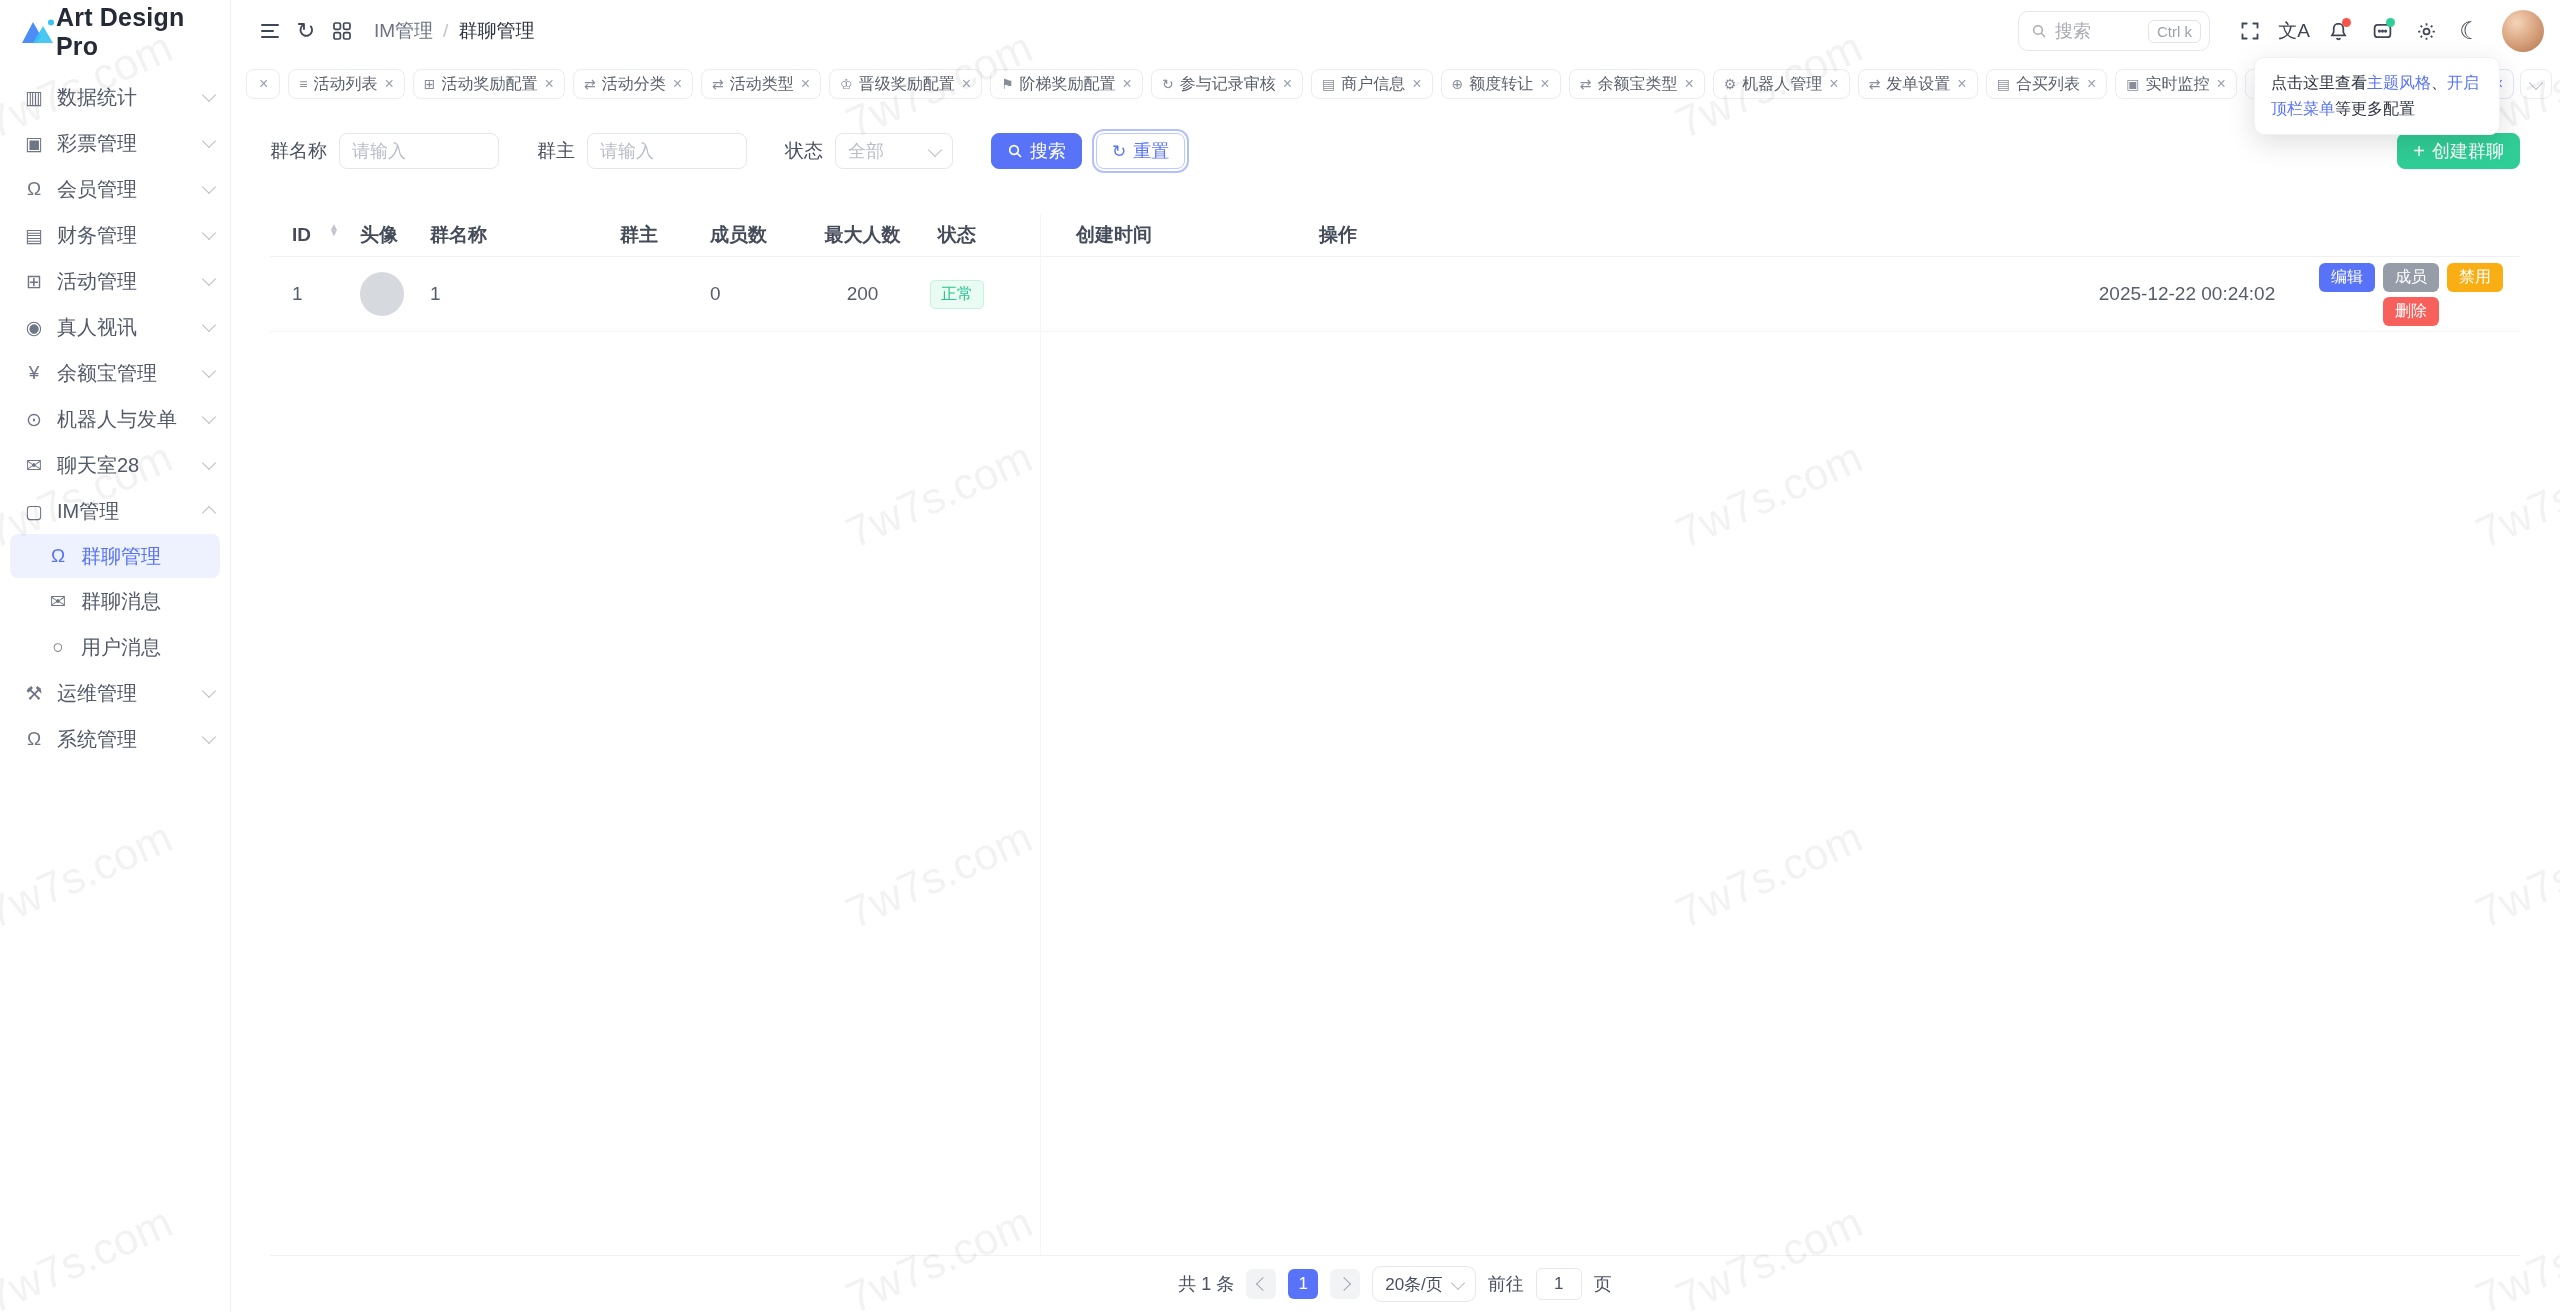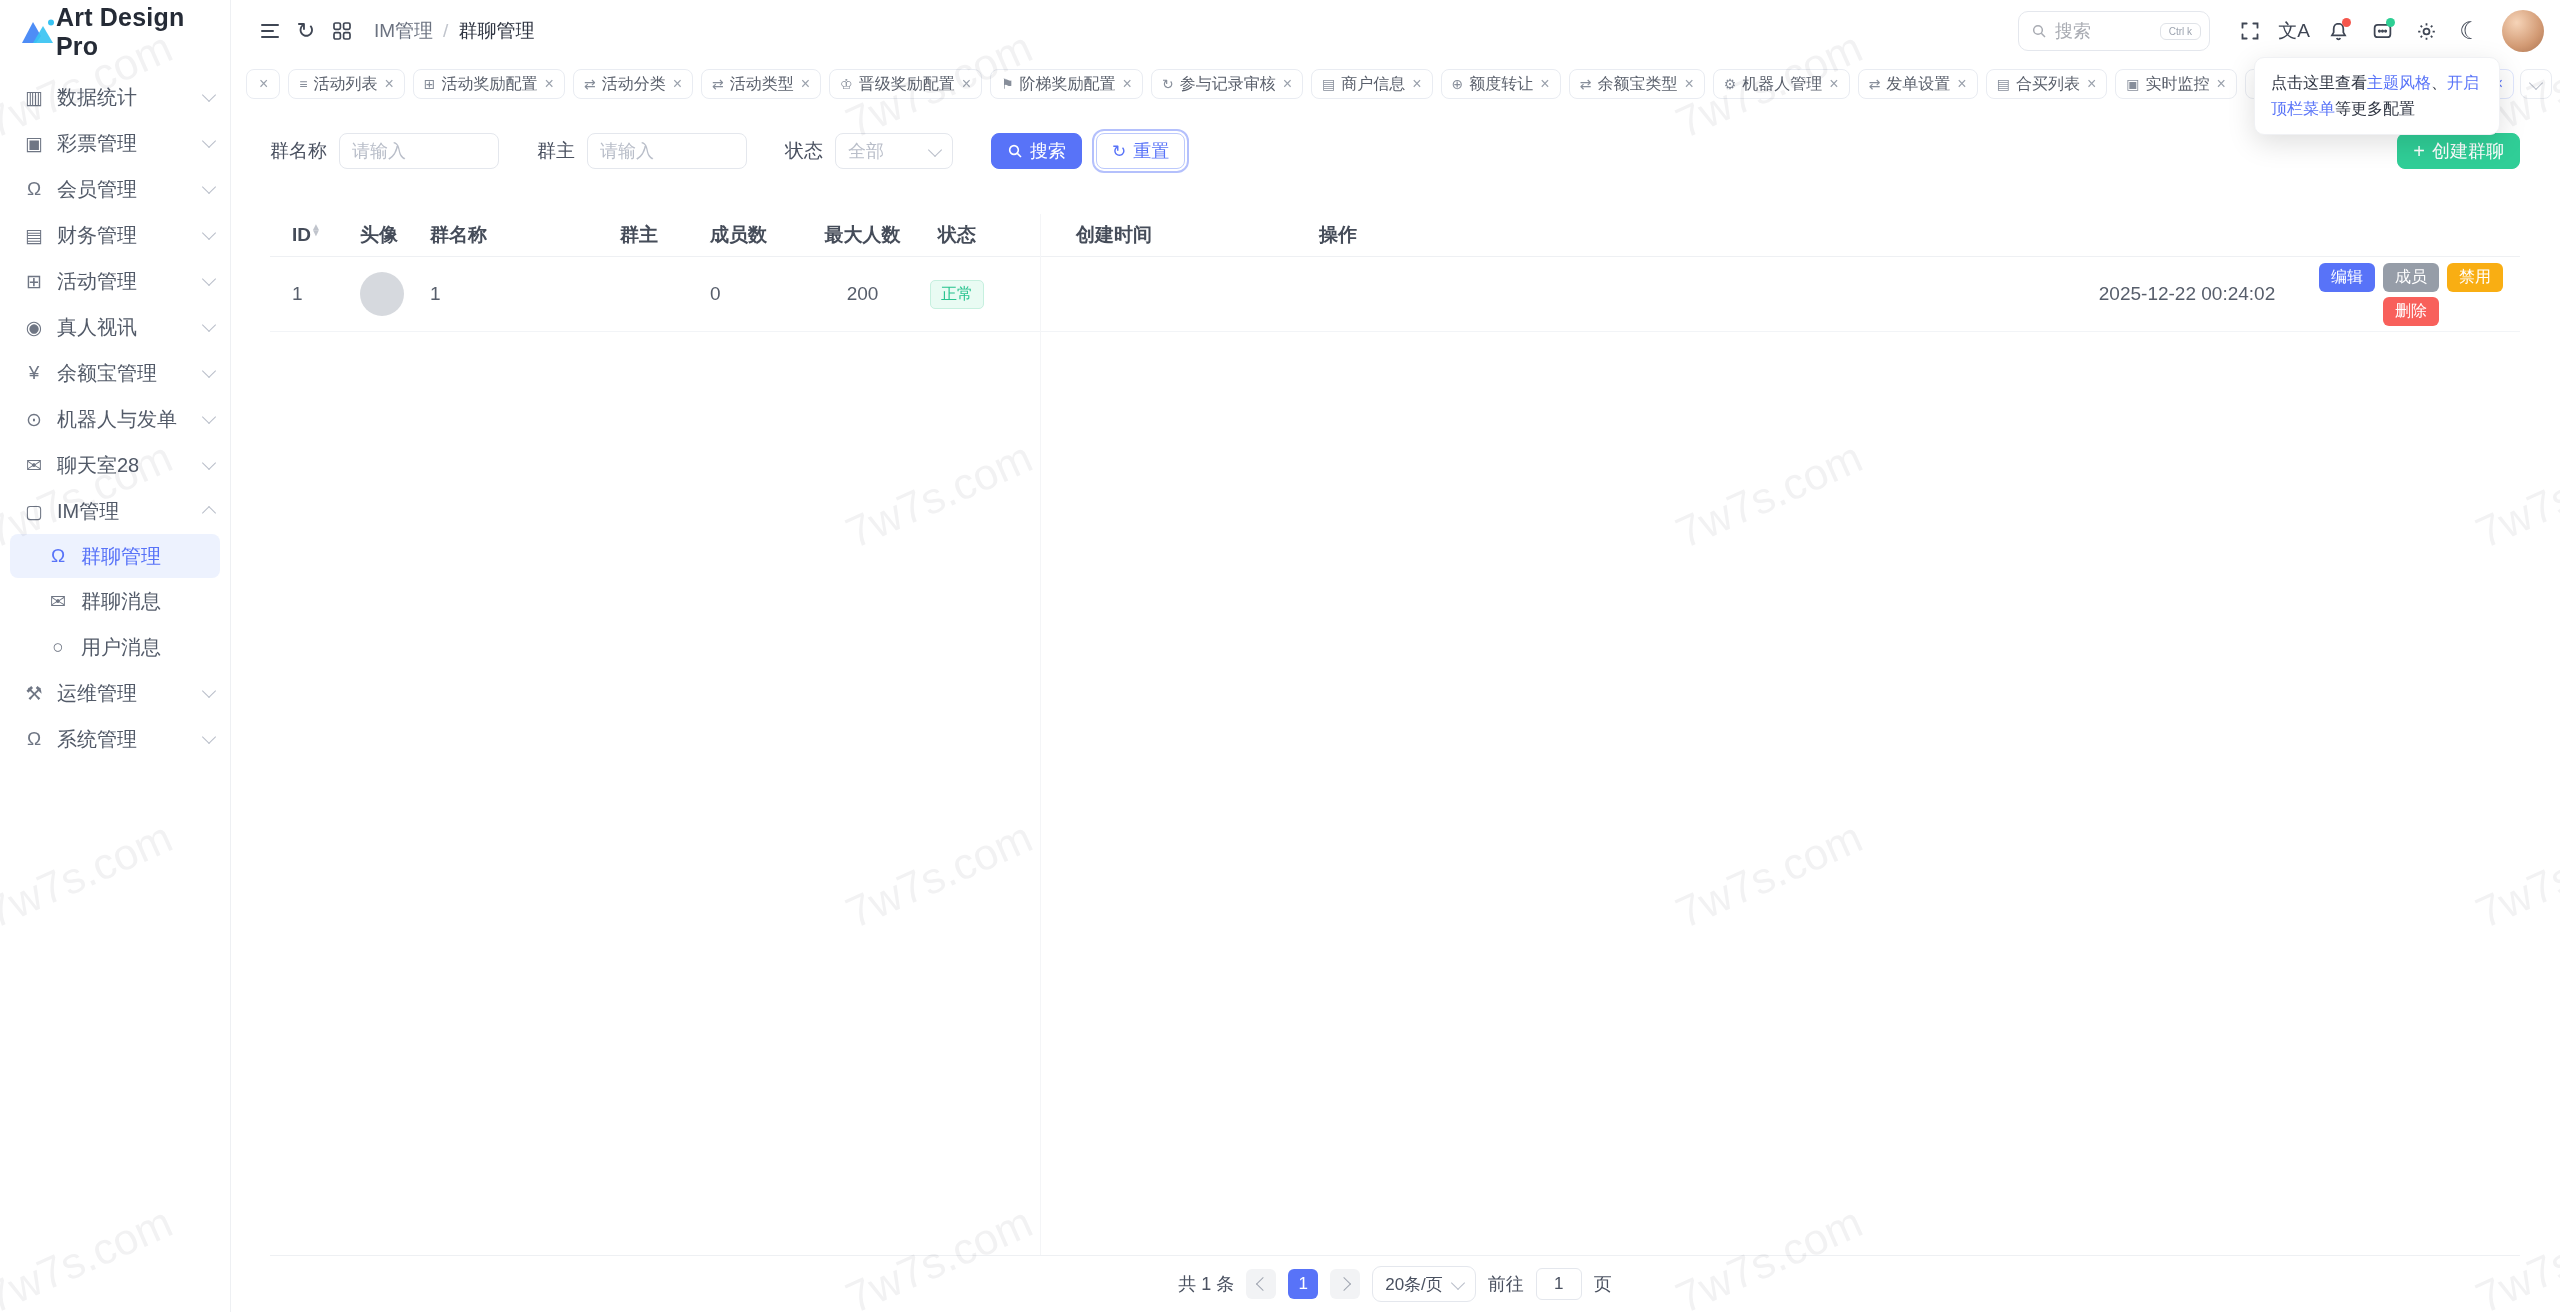--- a/index.html
+++ b/index.html
@@ -30,21 +30,21 @@
   .hamburger i:nth-child(1){width:18px;}
   .hamburger i:nth-child(2){width:13px;}
   .hamburger i:nth-child(3){width:18px;}
   .breadcrumb{display:flex;align-items:center;gap:10px;margin-left:14px;font-size:19px;}
   .bc-parent{color:#6b7280;}
   .bc-sep{color:#c0c4cc;}
   .bc-current{color:#2f3542;}
   .tb-right{margin-left:auto;display:flex;align-items:center;gap:8px;}
   .searchbox{width:170px;height:38px;border:1px solid #e4e7ed;border-radius:10px;display:flex;align-items:center;padding:0 8px 0 12px;gap:8px;color:#a8abb2;cursor:text;margin-right:14px;}
   .searchbox .ph{font-size:18px;flex:1;}
-  .kbd{border:1px solid #e0e3e8;border-radius:6px;padding:2px 8px;font-size:10px;color:#9ca3af;background:#fff;white-space:nowrap;}
+  .kbd{border:1px solid #e0e3e8;border-radius:6px;padding:2px 8px;font-size:15px;color:#9ca3af;background:#fff;white-space:nowrap;}
   .dot{position:absolute;width:9px;height:9px;border-radius:50%;top:5px;right:5px;}
   .reddot{background:#f5564c;}
   .greendot{background:#2ecf94;}
   .avatar{width:42px;height:42px;border-radius:50%;background:radial-gradient(circle at 35% 30%,#f6d4b8,#d29a74 60%,#a9714e);flex:none;cursor:pointer;margin-left:6px;}
 
   
   .tabbar{height:44px;position:relative;display:flex;align-items:center;padding-left:16px;}
   .tabs-scroll{display:flex;gap:8px;overflow:hidden;width:2160px;align-items:center;flex:none;}
   .tab{height:30px;border:1px solid #e9ecf2;border-radius:8px;background:#fff;color:#595f6b;font-size:16px;display:flex;align-items:center;gap:6px;padding:0 10px;white-space:nowrap;flex:none;cursor:pointer;box-sizing:border-box;}
   .tab .t-icon{font-size:14px;color:#878e9a;}
@@ -65,21 +65,21 @@
   .btn-primary{background:#5873F8;color:#fff;border:1px solid #5873F8;}
   .btn-reset{background:#fff;color:#5873F8;border:1px solid #bcc9fc;outline:2px solid rgba(88,115,248,.45);outline-offset:2px;margin-left:14px;}
   .btn-create{position:absolute;right:0;background:#30CE97;color:#fff;border:1px solid #30CE97;}
   .plus{font-size:20px;line-height:1;}
 
   
   .table-wrap{margin-top:44px;flex:1;position:relative;min-height:0;}
   .vline{position:absolute;left:770px;top:0;bottom:0;width:1px;background:#f4f5f7;}
   .thead{display:flex;align-items:center;height:42px;border-bottom:1px solid #eef0f3;color:#454c59;font-size:19px;font-weight:600;}
   .trow{display:flex;align-items:center;height:74px;border-bottom:1px solid #f2f4f7;color:#575e6b;font-size:19px;}
-  .c-id{width:90px;padding-left:22px;display:flex;align-items:flex-start;gap:0;box-sizing:border-box;}
+  .c-id{width:90px;padding-left:22px;display:flex;align-items:flex-start;gap:18px;box-sizing:border-box;}
   .c-avatar{width:70px;}
   .c-name{width:190px;}
   .c-owner{width:90px;}
   .c-members{width:100px;text-align:left;}
   .c-max{width:105px;text-align:center;}
   .c-status{width:84px;text-align:center;}
   .c-notice{flex:1;}
   .c-time{width:230px;text-align:center;}
   .c-ops{width:218px;text-align:center;}
   .sort{display:flex;flex-direction:column;line-height:.62;color:#c0c4cc;font-size:10px;}

